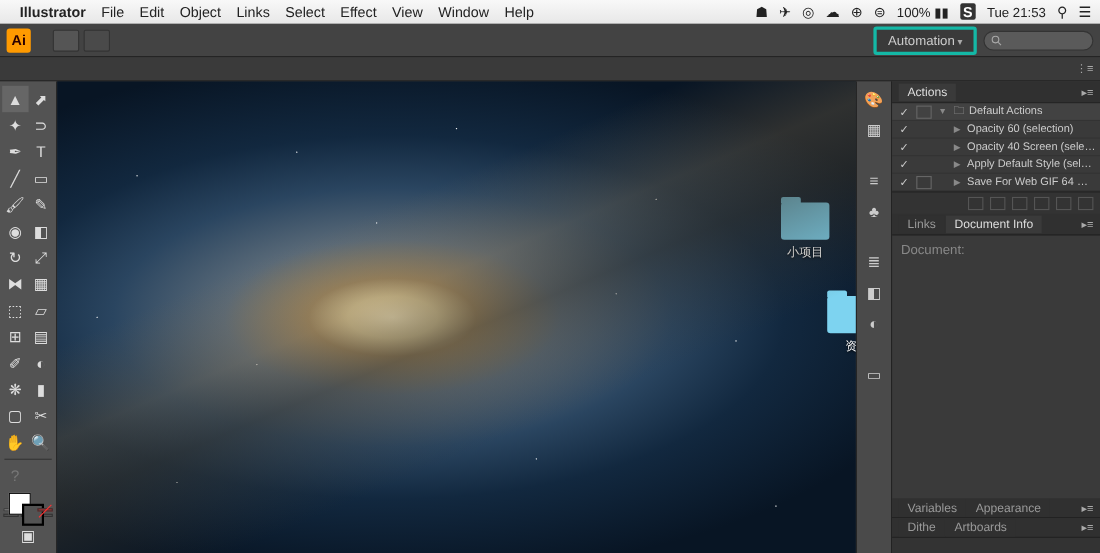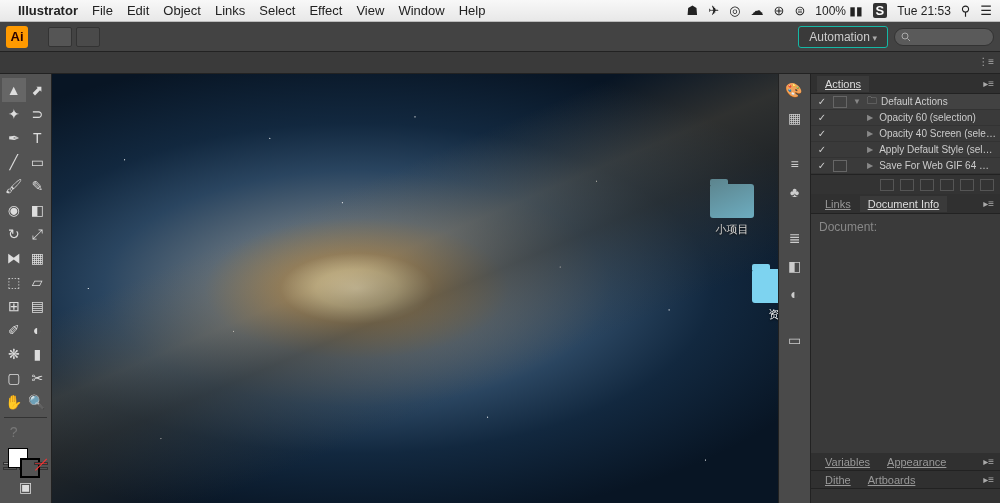--- a/index.html
+++ b/index.html
@@ -11,21 +11,21 @@
 .menubar .app-name { font-weight: bold; margin-right: 14px; }
 .menubar .menu-item { margin-right: 14px; cursor: default; }
 .menubar .right { margin-left: auto; display: flex; align-items: center; gap: 10px; font-size: 12px; }
 .menubar .right .ico { font-size: 13px; }
 
 
 .ai-top { height: 30px; background: #434343; display: flex; align-items: center; padding: 0 6px; border-bottom: 1px solid #222; }
 .ai-logo { width: 22px; height: 22px; background: #ff9a00; color: #2b0000; font-weight: bold; font-size: 13px; display: flex; align-items: center; justify-content: center; border-radius: 3px; margin-right: 20px; }
 .ai-top .tbtn { width: 24px; height: 20px; background: #555; border: 1px solid #333; margin-right: 4px; border-radius: 2px; }
 .ai-top .spacer { flex: 1; }
-.ai-top .automation { color: #ccc; font-size: 12px; padding: 3px 10px; border: 1px solid #14b8a6; background: #3a3a3a; border-radius: 3px; margin-right: 6px; }
+.ai-top .automation { color: #ccc; font-size: 12px; padding: 3px 10px; border: 3px solid #14b8a6; background: #3a3a3a; border-radius: 3px; margin-right: 6px; }
 .ai-top .automation::after { content: " ▾"; font-size: 9px; color: #aaa; }
 .ai-top .search { width: 100px; height: 18px; background: #5a5a5a; border: 1px solid #333; border-radius: 9px; display: flex; align-items: center; padding: 0 6px; }
 .ai-top .search svg { width: 10px; height: 10px; }
 
 
 .ai-sub { height: 22px; background: #3a3a3a; border-bottom: 1px solid #222; position: relative; }
 .ai-sub .chev { position: absolute; right: 6px; top: 4px; color: #aaa; font-size: 10px; }
 
 
 .workspace { position: absolute; top: 74px; left: 0; right: 0; bottom: 0; display: flex; }
@@ -73,21 +73,21 @@
 .folder.f2 { right: -22px; top: 195px; }
 
 
 .dock { width: 32px; background: #4a4a4a; border-left: 1px solid #222; display: flex; flex-direction: column; padding: 6px 0; gap: 8px; align-items: center; }
 .dock .dicon { width: 22px; height: 20px; color: #ccc; display:flex; align-items:center; justify-content:center; font-size:14px; cursor:pointer; }
 .dock .dgap { height: 10px; }
 
 
 .panels { width: 190px; background: #3a3a3a; border-left: 1px solid #222; display: flex; flex-direction: column; font-size: 11px; color: #ccc; }
 .panel-head { background: #303030; height: 20px; display: flex; align-items: center; padding: 0 6px; border-bottom: 1px solid #222; }
-.panel-head .tab { padding: 2px 8px; background: #3a3a3a; color: #ddd; margin-right: 1px; text-decoration: underline; }
+.panel-head .tab { padding: 2px 8px; background: #3a3a3a; color: #ddd; margin-right: 1px; }
 .panel-head .tab.inactive { background: #303030; color: #999; }
 .panel-head .menu { margin-left: auto; color: #aaa; font-size: 10px; }
 
 .actions-body { background: #3a3a3a; }
 .action-row { display: flex; align-items: center; height: 16px; padding: 0 4px; border-bottom: 1px solid #333; }
 .action-row .chk { width: 14px; text-align: center; color: #ccc; font-size: 10px; }
 .action-row .box { width: 14px; height: 12px; border: 1px solid #666; margin: 0 4px; }
 .action-row .disc { color: #888; margin: 0 6px 0 2px; font-size: 8px; }
 .action-row .folder-ico { color: #aaa; margin-right: 4px; font-size: 10px; }
 .action-row .label { white-space: nowrap; overflow: hidden; text-overflow: ellipsis; flex: 1; font-size: 10px; }

